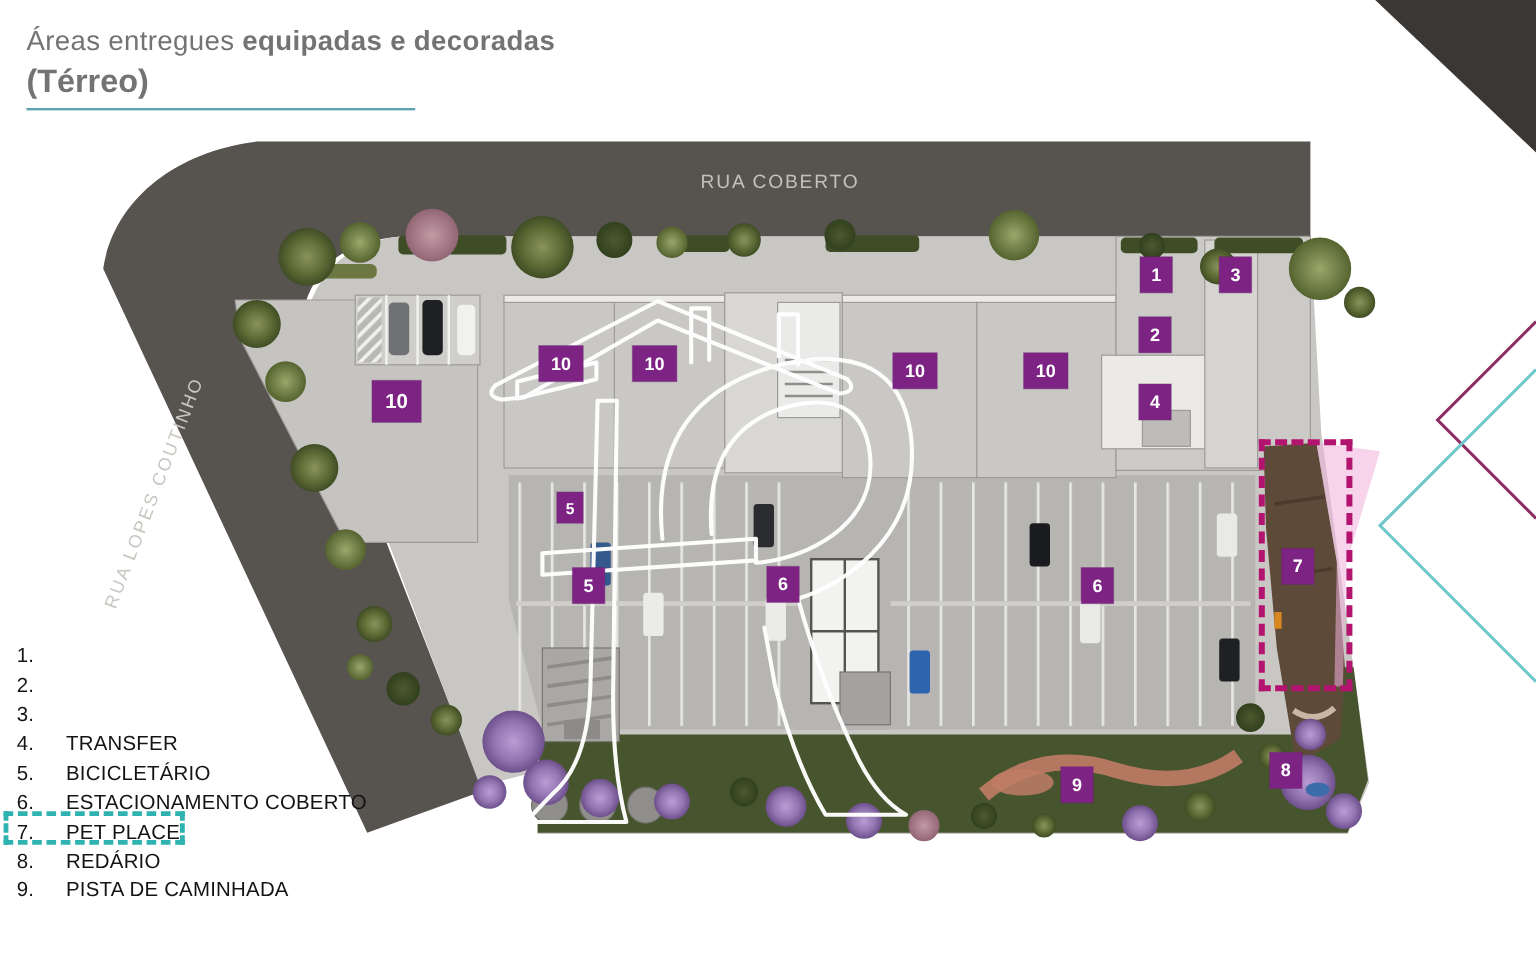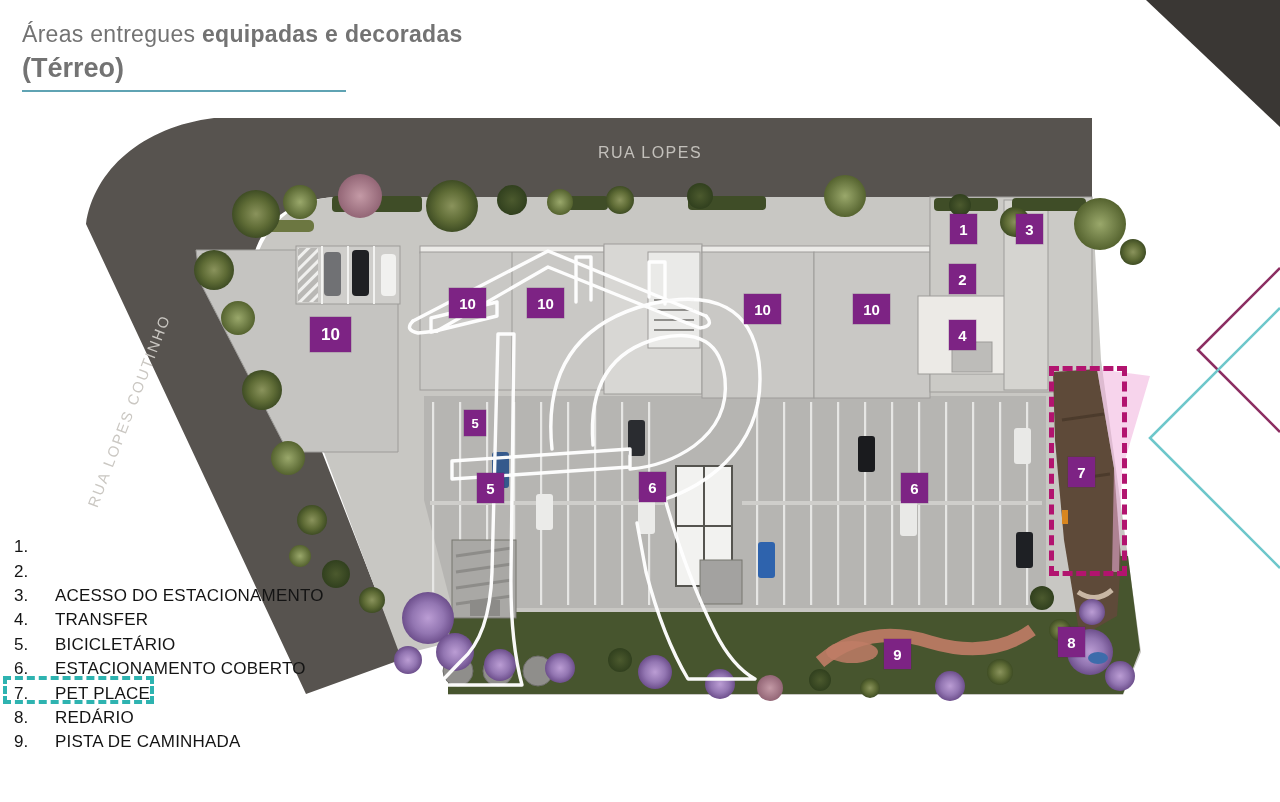--- a/index.html
+++ b/index.html
@@ -208,21 +208,21 @@
         <circle cx="1000" cy="672" r="13" fill="url(#gOlive)"></circle>
       <circle cx="1042" cy="598" r="12" fill="url(#gDark)"></circle>
         <circle cx="1090" cy="652" r="23" fill="url(#gPurp)"></circle>
       <circle cx="1120" cy="676" r="15" fill="url(#gPurp)"></circle>
         <circle cx="1060" cy="630" r="11" fill="url(#gOlive)"></circle>
       <ellipse cx="1098" cy="658" rx="10" ry="6" fill="#3d6cab"></ellipse>
       <circle cx="1092" cy="612" r="13" fill="url(#gPurp)"></circle>
     </g>
   </svg>
 
-  <div class="street-top">RUA LOPES</div>
+  <div class="street-top">RUA COBERTO</div>
   <div class="street-left">RUA LOPES COUTINHO</div>
 
   <svg width="1280" height="802" viewBox="0 0 1280 802">
     <g stroke="#ffffff" stroke-width="3.4" fill="none" opacity=".97" stroke-linecap="round" stroke-linejoin="round">
       <path d="M 413 321 L 548 251 L 706 316"></path>
       <path d="M 437 331 L 548 267 L 687 323"></path>
       <path d="M 413 321 Q 404 330 418 333 L 437 331"></path>
       <path d="M 706 316 Q 715 326 700 328 L 687 323"></path>
       <path d="M 649 297 L 649 262 L 665 262 L 665 304"></path>
       <path d="M 576 302 L 576 257 L 591 257 L 591 300"></path>
@@ -263,21 +263,20 @@
 
 <div class="legend">
   <div class="row">
       <span class="num">1.</span>
     </div>
   <div class="row">
       <span class="num">2.</span>
     </div>
   <div class="row">
       <span class="num">3.</span>
-      <span class="lbl">ACESSO DO ESTACIONAMENTO</span>
     </div>
   <div class="row">
       <span class="num">4.</span>
       <span class="lbl">TRANSFER</span>
     </div>
   <div class="row">
       <span class="num">5.</span>
       <span class="lbl">BICICLETÁRIO</span>
     </div>
   <div class="row">

